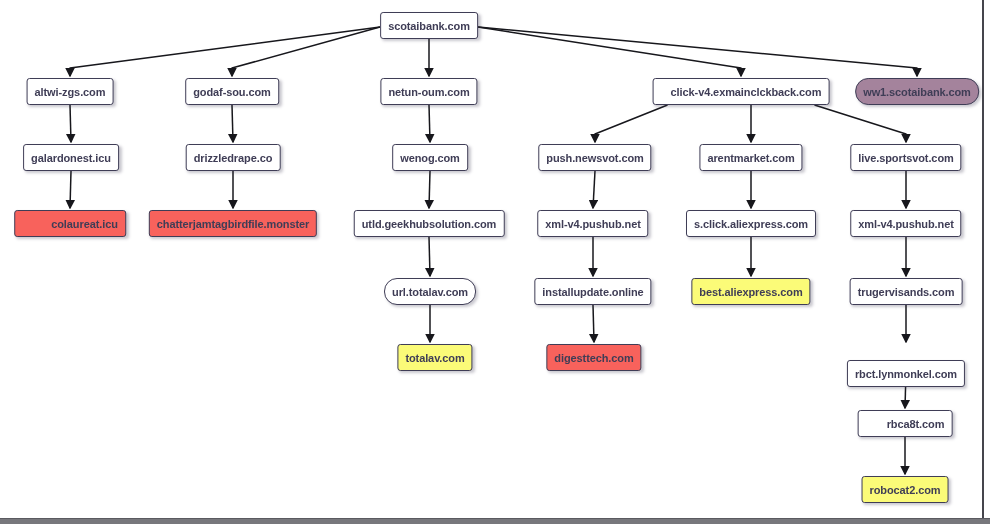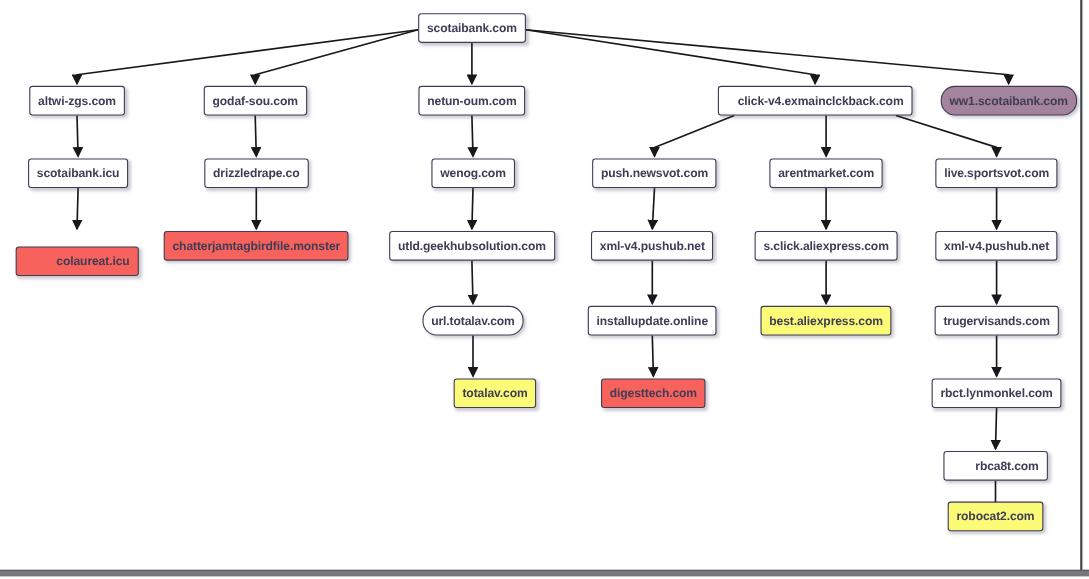--- a/index.html
+++ b/index.html
@@ -93,37 +93,37 @@
         <path d="M 905 437 L 905 474" fill="none" stroke="#17171c" stroke-width="1.5" stroke-linejoin="round" marker-end="url(#arrowhead)"></path>
       </g>
   </svg>
   <div id="nodes">
       <div class="node default" style="left: 429px; top: 12px; min-width: 84px;">scotaibank.com</div>
       <div class="node default" style="left: 70px; top: 78px; min-width: 78px;">altwi-zgs.com</div>
       <div class="node default" style="left: 232px; top: 78px; min-width: 81px;">godaf-sou.com</div>
       <div class="node default" style="left: 429px; top: 78px; min-width: 84px;">netun-oum.com</div>
       <div class="node default" style="left: 741px; top: 78px; min-width: 149px; padding-left: 17px;">click-v4.exmainclckback.com</div>
       <div class="node purple" style="left: 917px; top: 78px; min-width: 108px; border-radius: 13px;">ww1.scotaibank.com</div>
-      <div class="node default" style="left: 71px; top: 144px; min-width: 84px;">scotaibank.icu</div>
+      <div class="node default" style="left: 71px; top: 144px; min-width: 84px;">galardonest.icu</div>
       <div class="node default" style="left: 233px; top: 144px; min-width: 83px;">drizzledrape.co</div>
       <div class="node default" style="left: 430px; top: 144px; min-width: 64px;">wenog.com</div>
       <div class="node default" style="left: 595px; top: 144px; min-width: 100px;">push.newsvot.com</div>
       <div class="node default" style="left: 751px; top: 144px; min-width: 93px;">arentmarket.com</div>
       <div class="node default" style="left: 906px; top: 144px; min-width: 98px;">live.sportsvot.com</div>
-      <div class="node red" style="left: 70px; top: 224px; min-width: 72px; padding-left: 36px;">colaureat.icu</div>
+      <div class="node red" style="left: 70px; top: 210px; min-width: 72px; padding-left: 36px;">colaureat.icu</div>
       <div class="node red" style="left: 233px; top: 210px; min-width: 157px;">chatterjamtagbirdfile.monster</div>
       <div class="node default" style="left: 429px; top: 210px; min-width: 135px;">utld.geekhubsolution.com</div>
       <div class="node default" style="left: 593px; top: 210px; min-width: 96px;">xml-v4.pushub.net</div>
       <div class="node default" style="left: 751px; top: 210px; min-width: 113px;">s.click.aliexpress.com</div>
       <div class="node default" style="left: 906px; top: 210px; min-width: 97px;">xml-v4.pushub.net</div>
       <div class="node default" style="left: 430px; top: 278px; min-width: 84px; border-radius: 13px;">url.totalav.com</div>
       <div class="node default" style="left: 593px; top: 278px; min-width: 104px;">installupdate.online</div>
       <div class="node yellow" style="left: 751px; top: 278px; min-width: 107px;">best.aliexpress.com</div>
       <div class="node default" style="left: 906px; top: 278px; min-width: 98px;">trugervisands.com</div>
-      <div class="node yellow" style="left: 450px; top: 344px; min-width: 68px;">totalav.com</div>
+      <div class="node yellow" style="left: 435px; top: 344px; min-width: 68px;">totalav.com</div>
       <div class="node red" style="left: 594px; top: 344px; min-width: 82px;">digesttech.com</div>
-      <div class="node default" style="left: 906px; top: 344px; min-width: 102px;">rbct.lynmonkel.com</div>
+      <div class="node default" style="left: 906px; top: 360px; min-width: 102px;">rbct.lynmonkel.com</div>
       <div class="node default" style="left: 905px; top: 410px; min-width: 63px; padding-left: 28px;">rbca8t.com</div>
-      <div class="node yellow" style="left: 905px; top: 456px; min-width: 75px;">robocat2.com</div>
+      <div class="node yellow" style="left: 905px; top: 476px; min-width: 75px;">robocat2.com</div>
     </div>
   <div id="right-border"></div>
   <div id="bottom-bar"></div>
 </div>
 
 </body></html>

